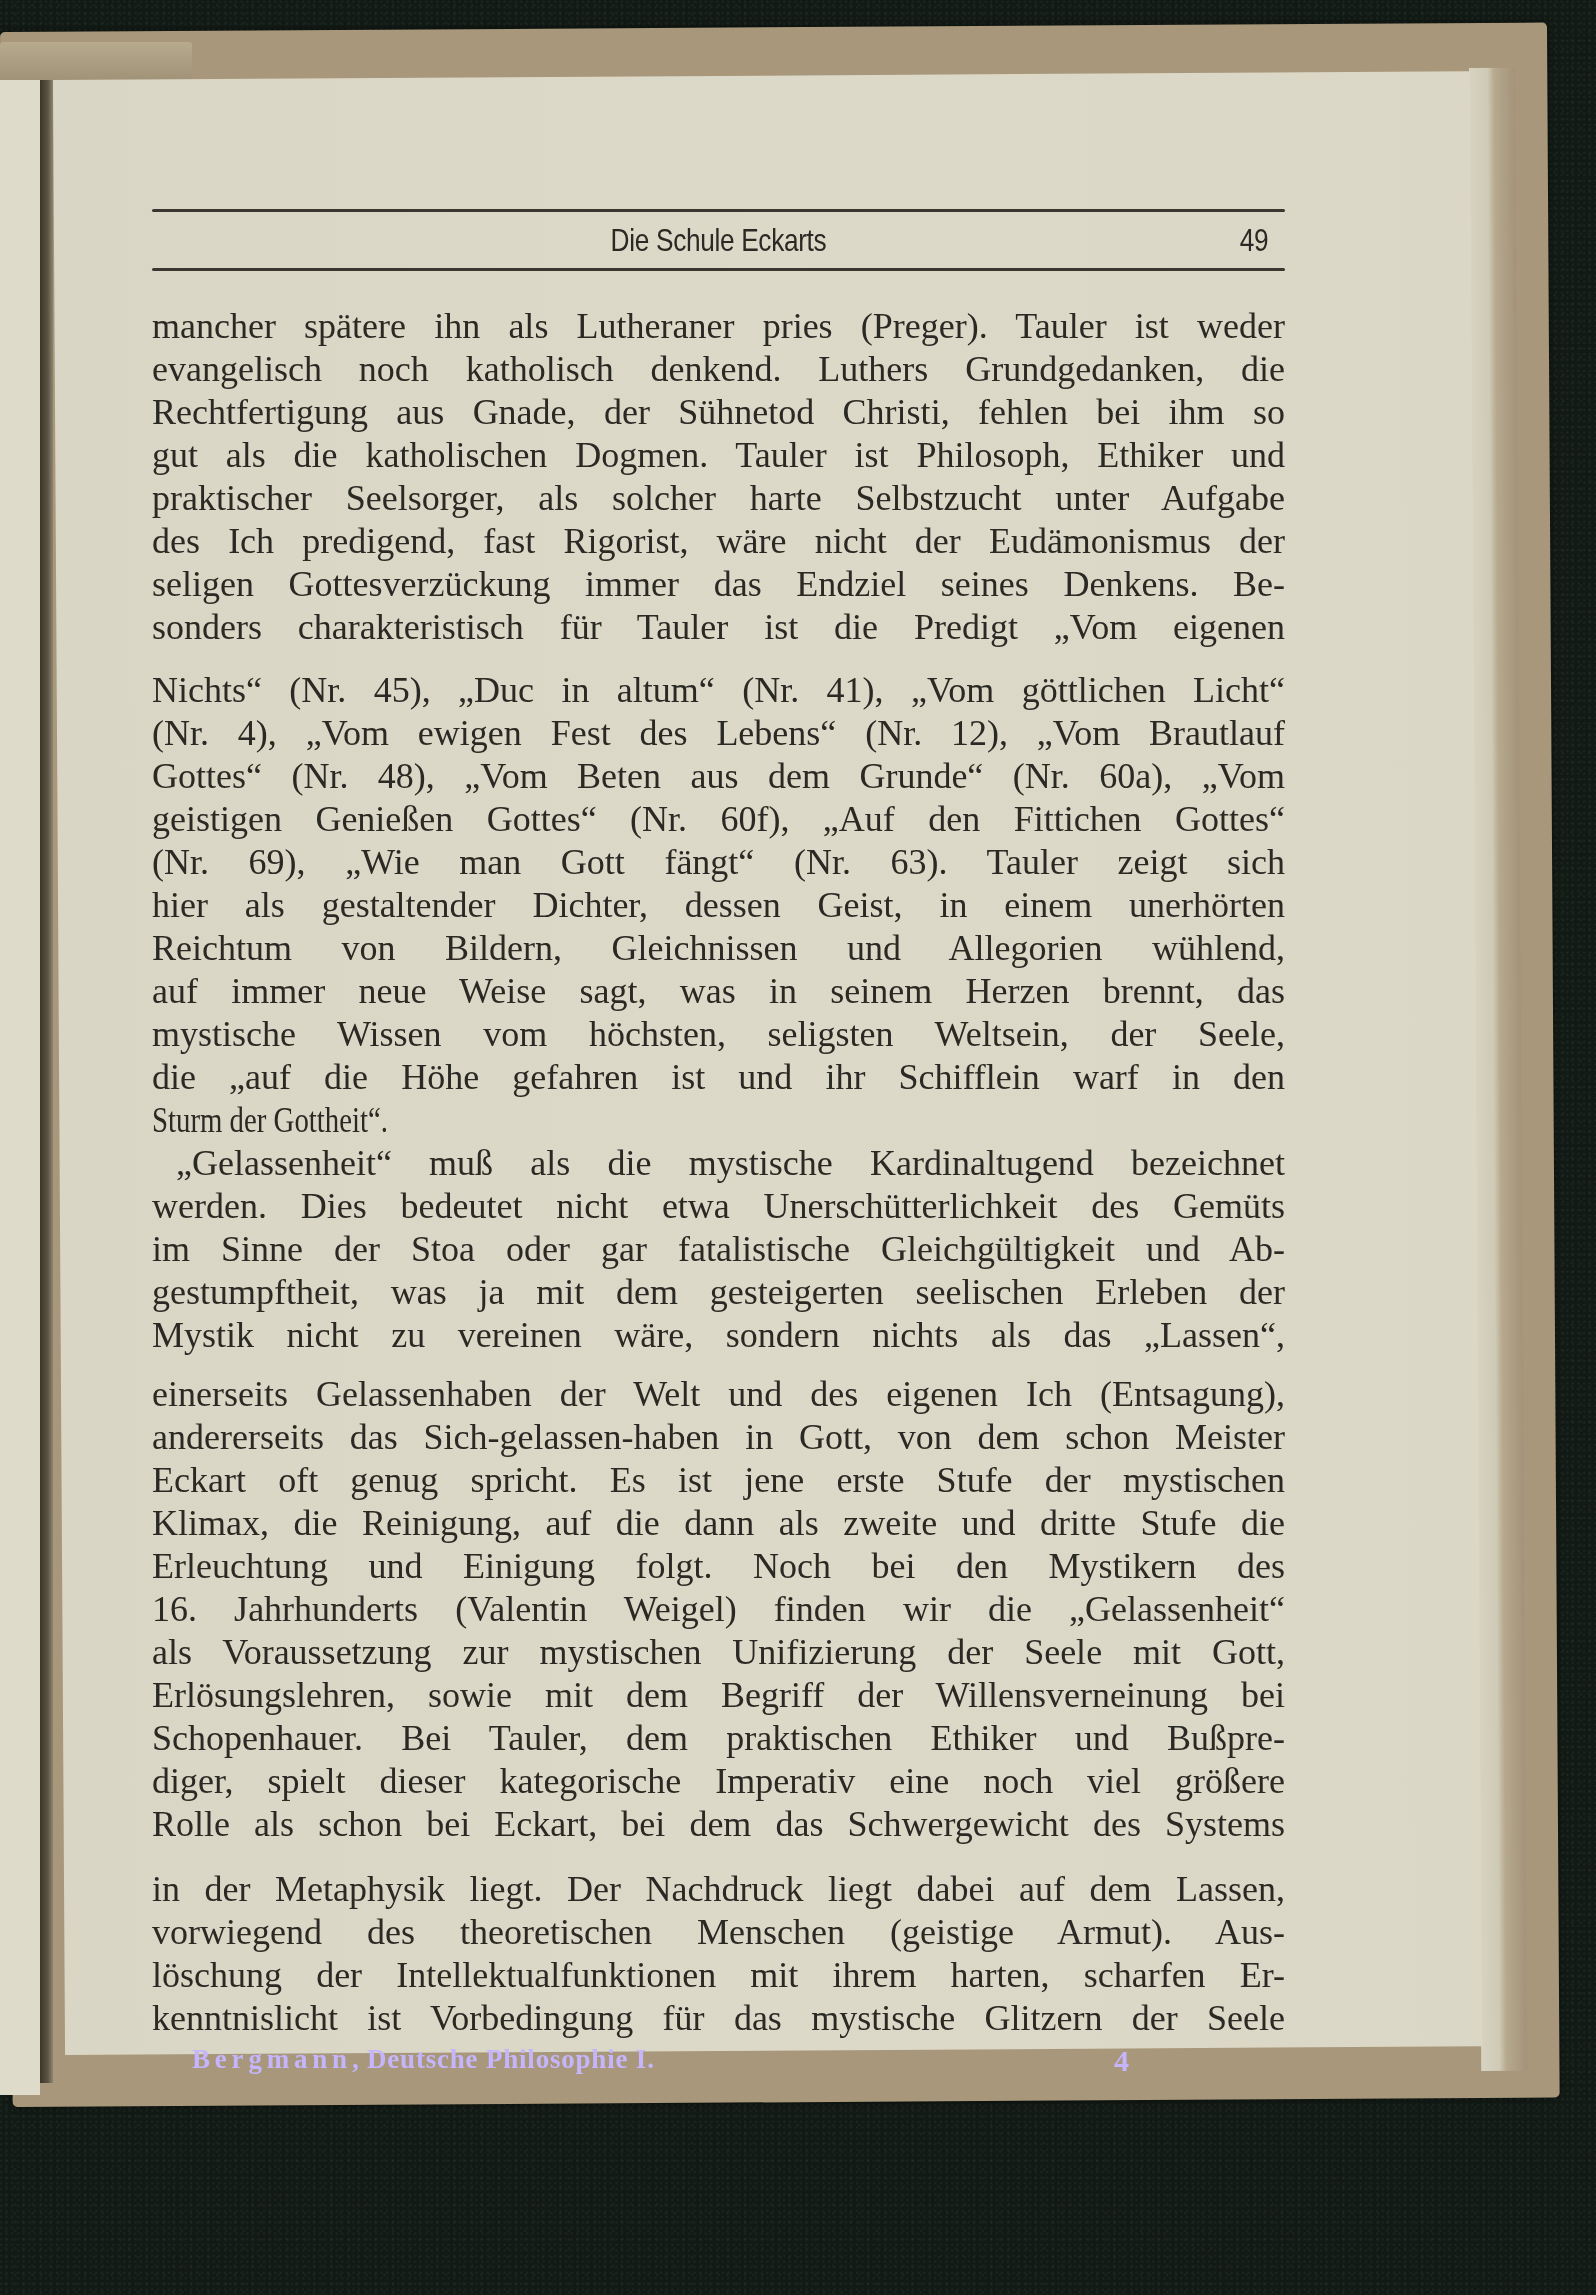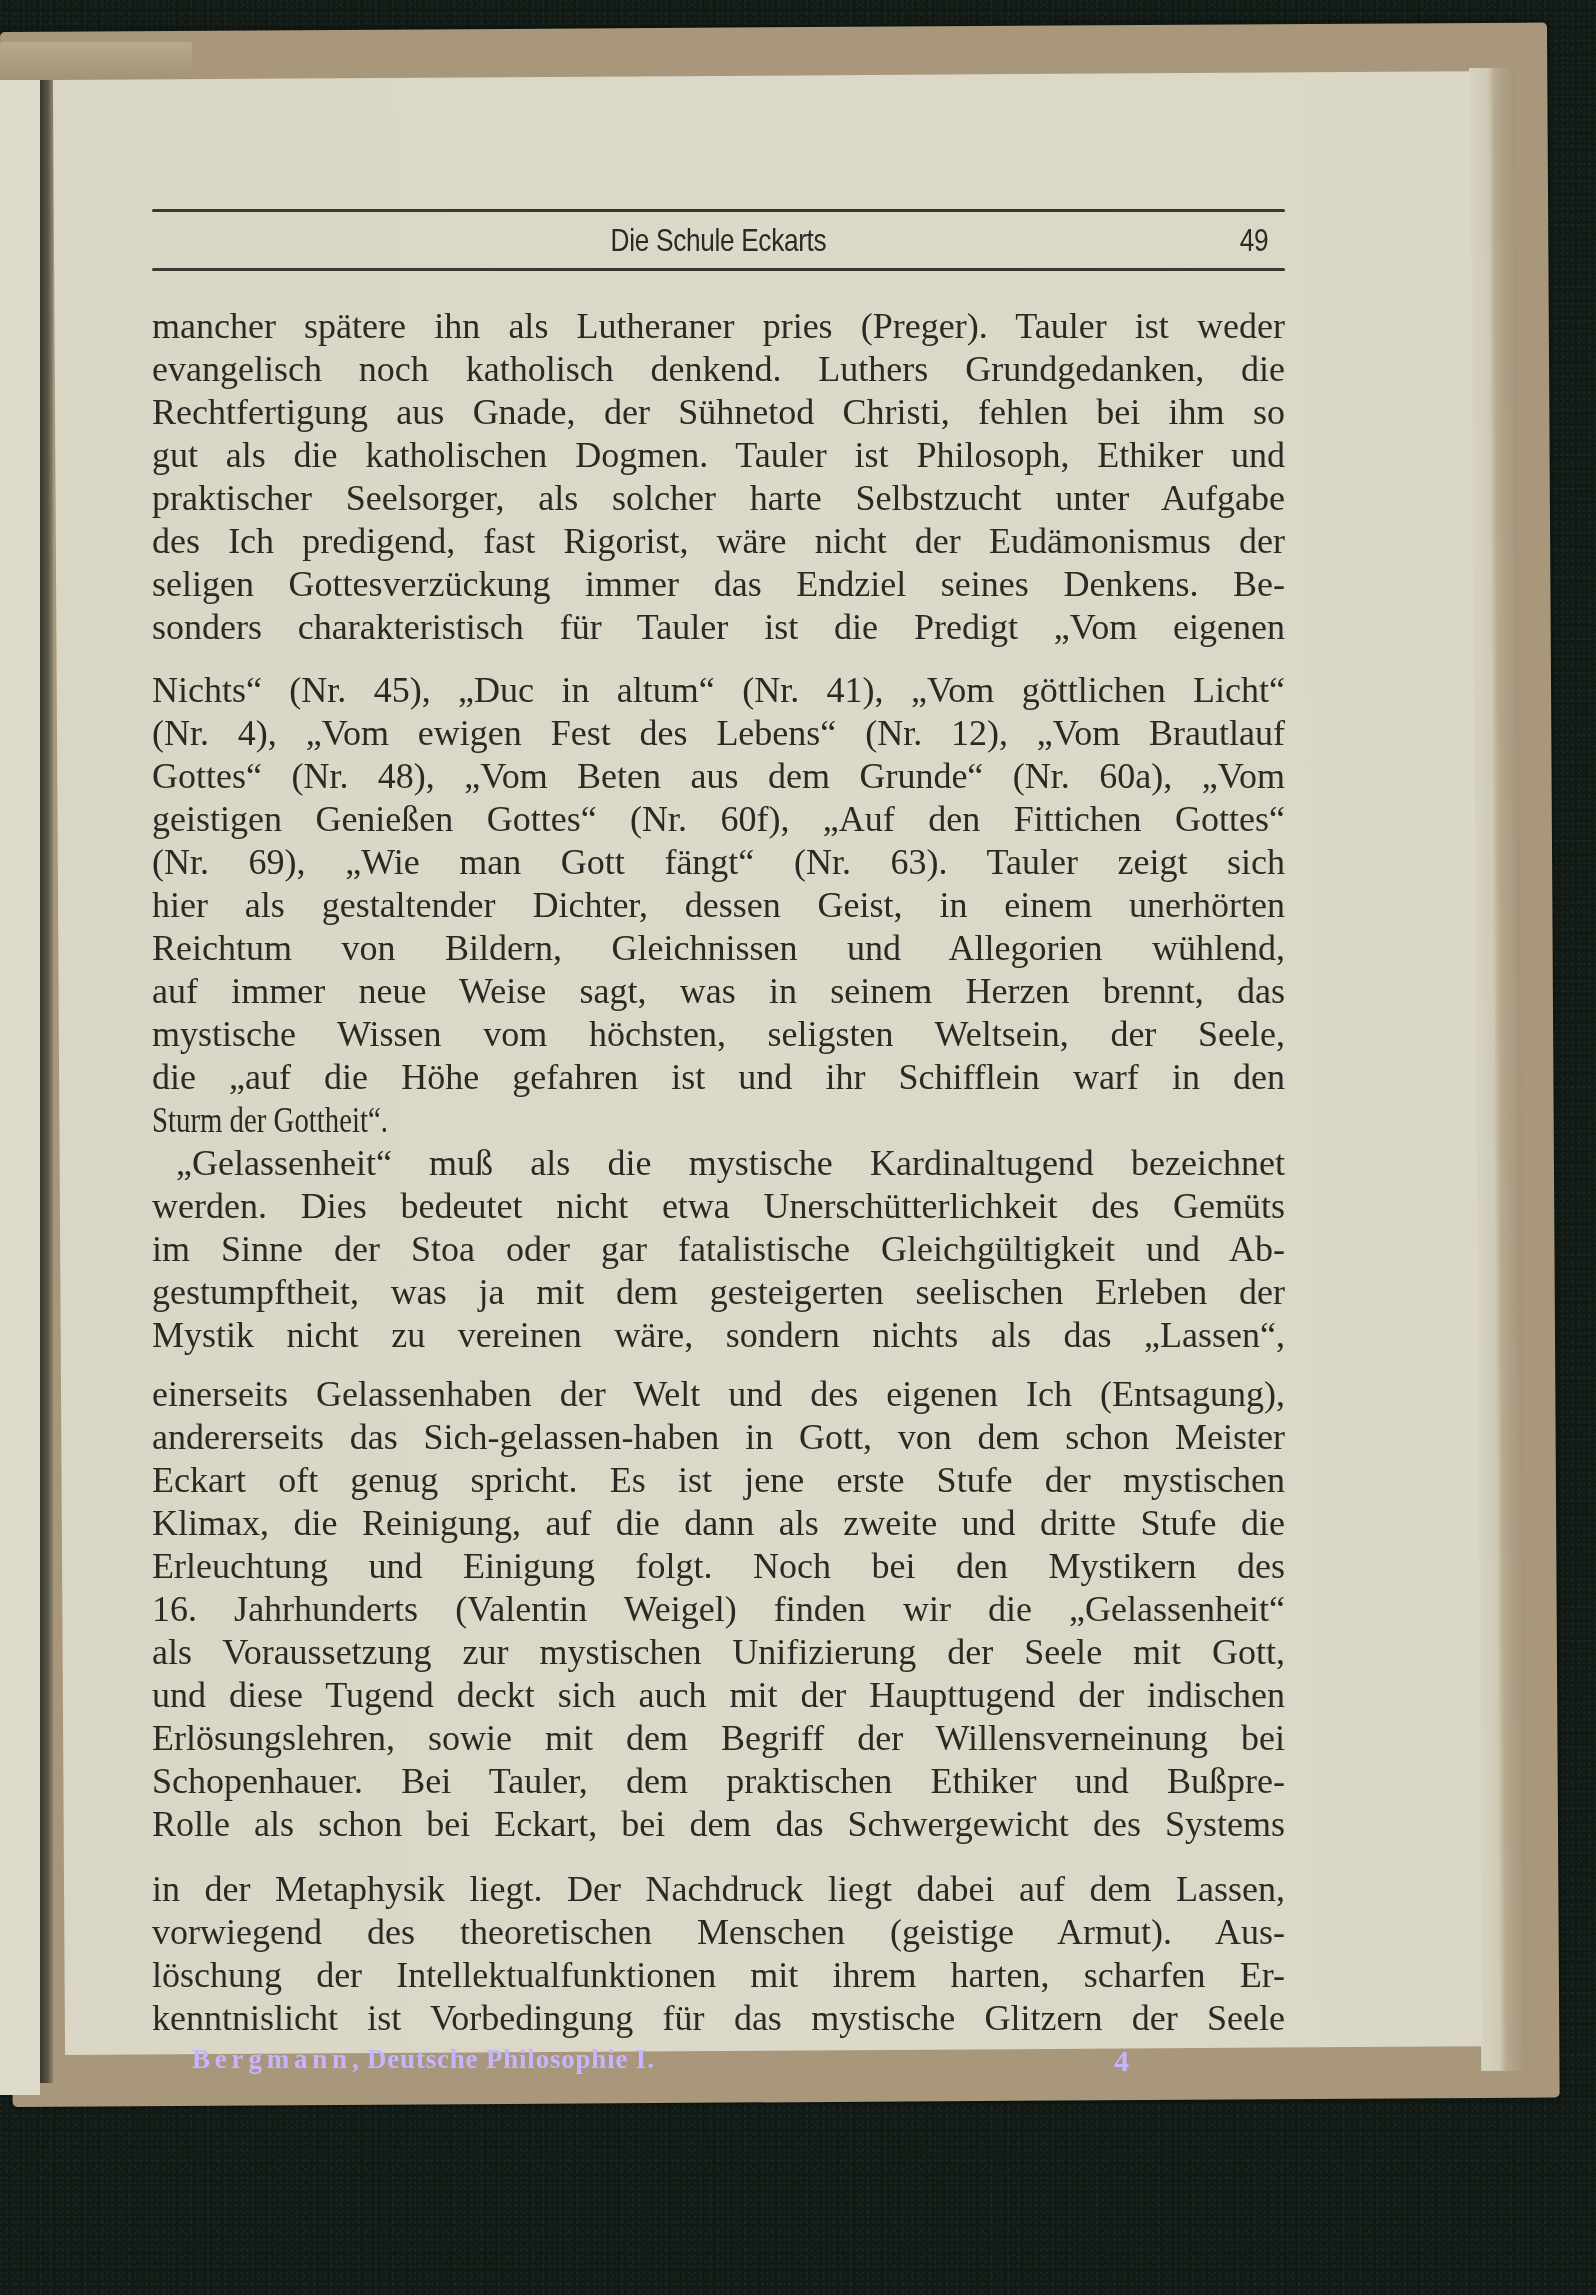--- a/index.html
+++ b/index.html
@@ -197,23 +197,23 @@
       <div class="line" style="display: block; width: 1133px; transform: scaleX(1);">im Sinne der Stoa oder gar fatalistische Gleichgültigkeit und Ab-</div>
       <div class="line" style="display: block; width: 1133px; transform: scaleX(1);">gestumpftheit, was ja mit dem gesteigerten seelischen Erleben der</div>
       <div class="line" style="display: block; width: 1133px; transform: scaleX(1);">Mystik nicht zu vereinen wäre, sondern nichts als das „Lassen“,</div>
       <div class="line" style="display: block; width: 1133px; transform: scaleX(1); margin-top: 16px;">einerseits Gelassenhaben der Welt und des eigenen Ich (Entsagung),</div>
       <div class="line" style="display: block; width: 1133px; transform: scaleX(1);">andererseits das Sich-gelassen-haben in Gott, von dem schon Meister</div>
       <div class="line" style="display: block; width: 1133px; transform: scaleX(1);">Eckart oft genug spricht.  Es ist jene erste Stufe der mystischen</div>
       <div class="line" style="display: block; width: 1133px; transform: scaleX(1);">Klimax, die Reinigung, auf die dann als zweite und dritte Stufe die</div>
       <div class="line" style="display: block; width: 1133px; transform: scaleX(1);">Erleuchtung und Einigung folgt.  Noch bei den Mystikern des</div>
       <div class="line" style="display: block; width: 1133px; transform: scaleX(1);">16. Jahrhunderts (Valentin Weigel) finden wir die „Gelassenheit“</div>
       <div class="line" style="display: block; width: 1133px; transform: scaleX(1);">als Voraussetzung zur mystischen Unifizierung der Seele mit Gott,</div>
-      <div class="line" style="display: block; width: 1133px; transform: scaleX(1);">und diese Tugend deckt sich auch mit der Haupttugend der indischen</div>
       <div class="line" style="display: block; width: 1133px; transform: scaleX(1);">Erlösungslehren, sowie mit dem Begriff der Willensverneinung bei</div>
       <div class="line" style="display: block; width: 1133px; transform: scaleX(1);">Schopenhauer.  Bei Tauler, dem praktischen Ethiker und Bußpre-</div>
+      <div class="line" style="display: block; width: 1133px; transform: scaleX(1);">diger, spielt dieser kategorische Imperativ eine noch viel größere</div>
       <div class="line" style="display: block; width: 1133px; transform: scaleX(1);">Rolle als schon bei Eckart, bei dem das Schwergewicht des Systems</div>
       <div class="line" style="display: block; width: 1133px; transform: scaleX(1); margin-top: 22px;">in der Metaphysik liegt.  Der Nachdruck liegt dabei auf dem Lassen,</div>
       <div class="line" style="display: block; width: 1133px; transform: scaleX(1);">vorwiegend des theoretischen Menschen (geistige Armut).  Aus-</div>
       <div class="line" style="display: block; width: 1133px; transform: scaleX(1);">löschung der Intellektualfunktionen mit ihrem harten, scharfen Er-</div>
       <div class="line" style="display: block; width: 1133px; transform: scaleX(1);">kenntnislicht ist Vorbedingung für das mystische Glitzern der Seele</div>
     </div>
 
   <div class="footer">
     <span class="signature"><span class="spaced">Bergmann</span><span>, Deutsche Philosophie I.</span></span>
     <span class="sheet-number">4</span>

